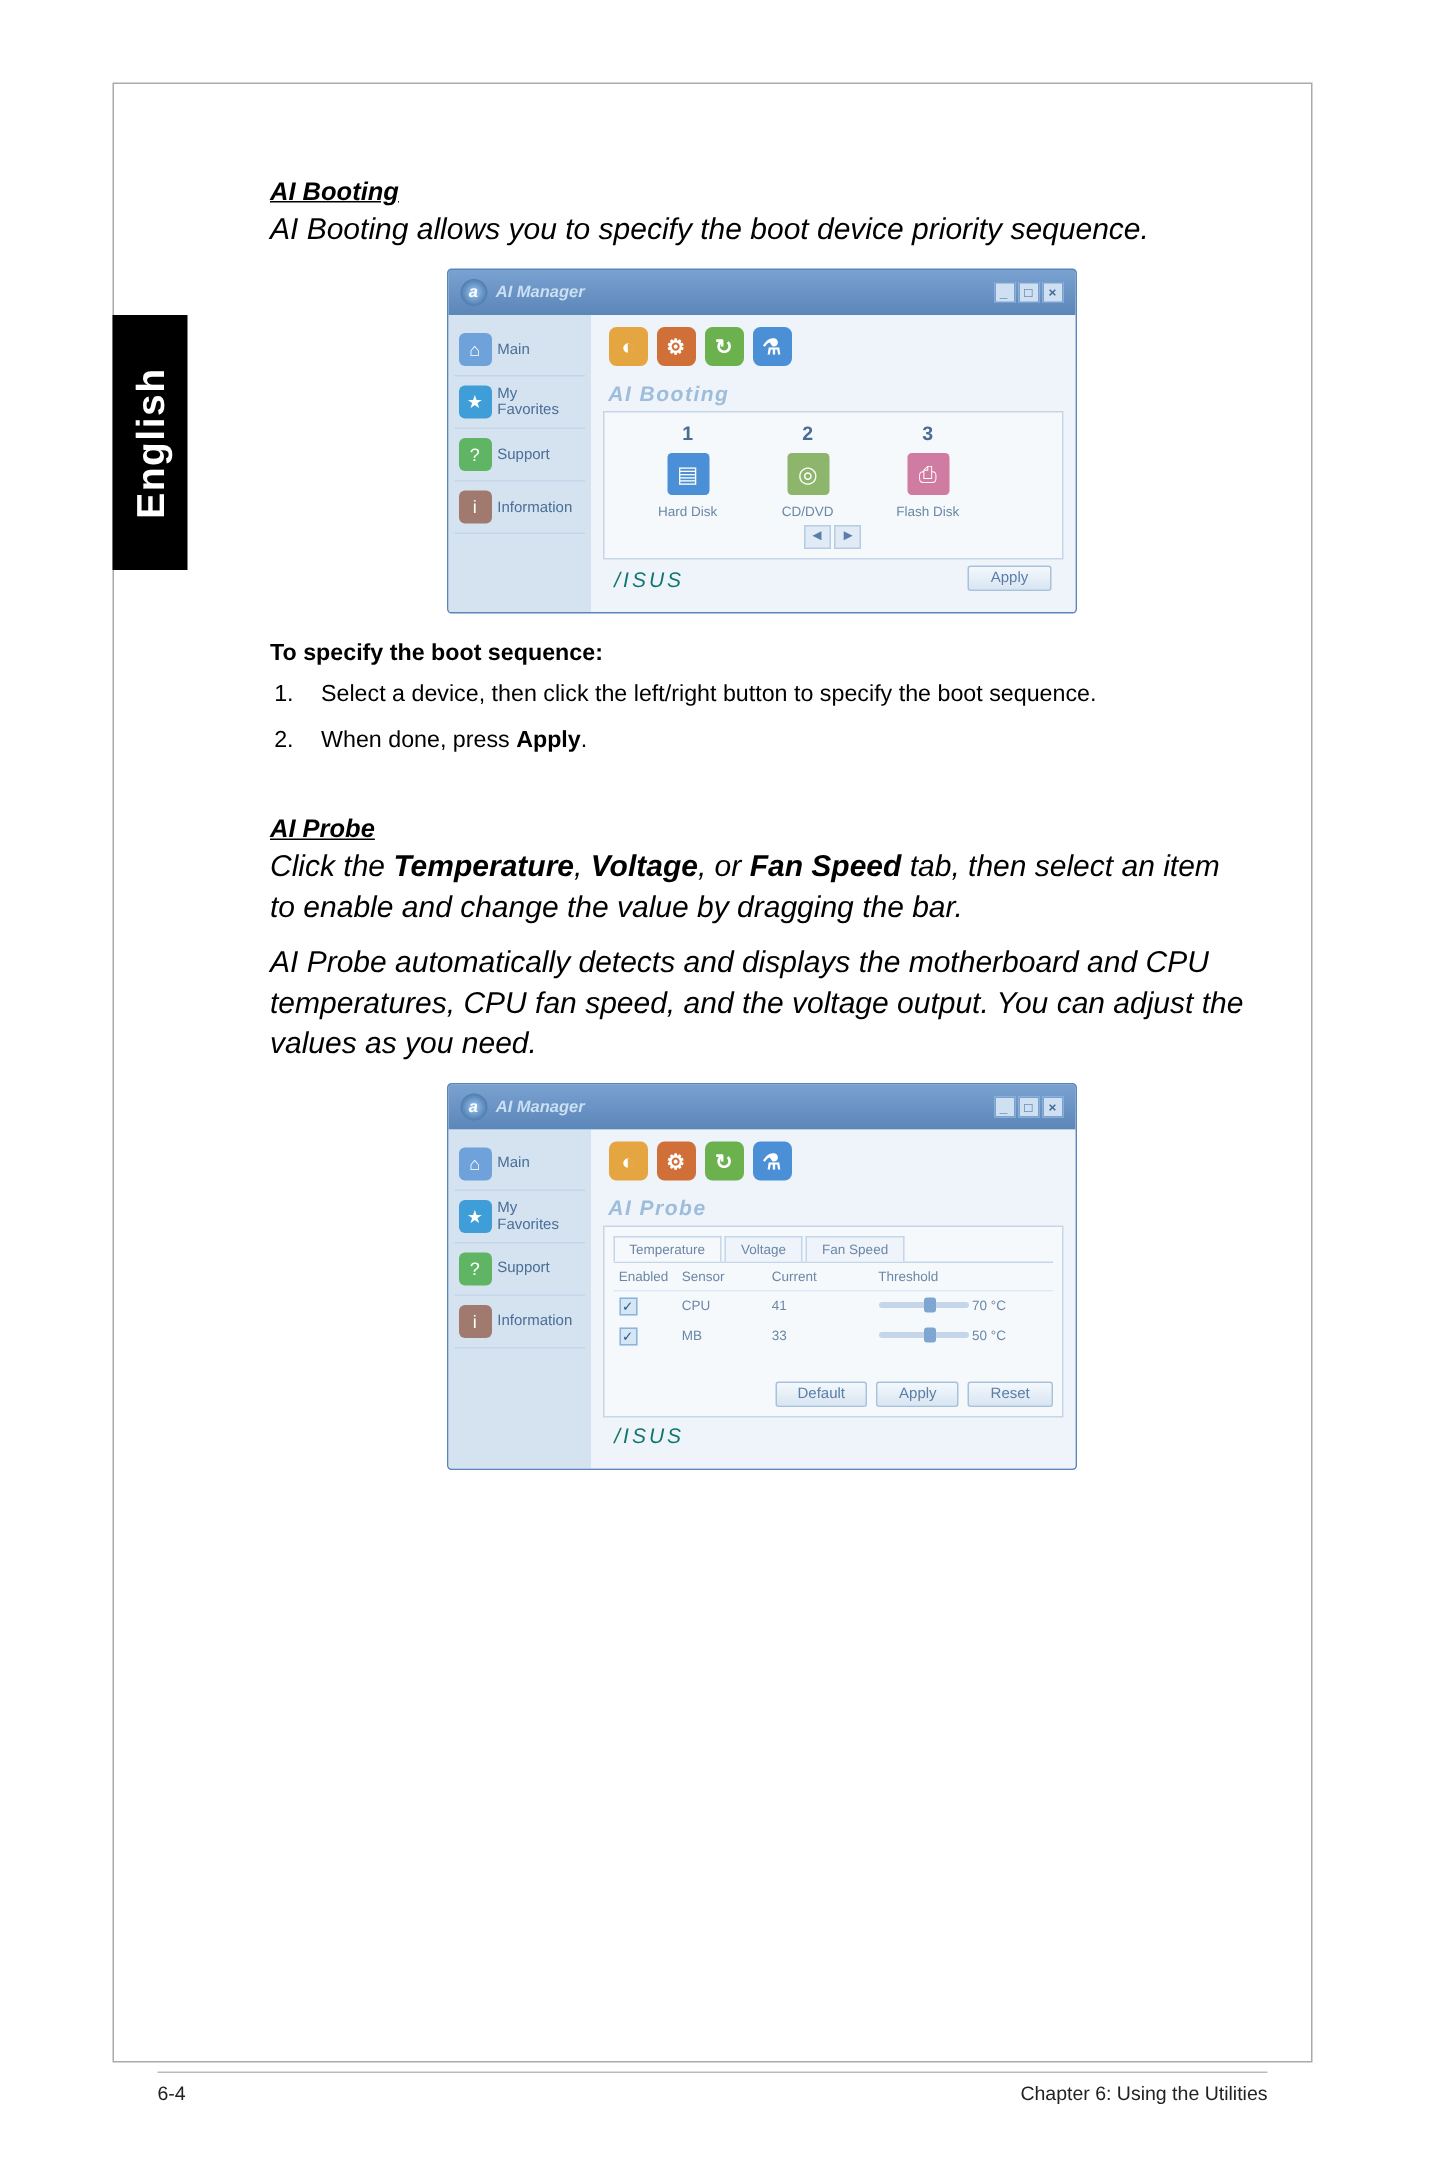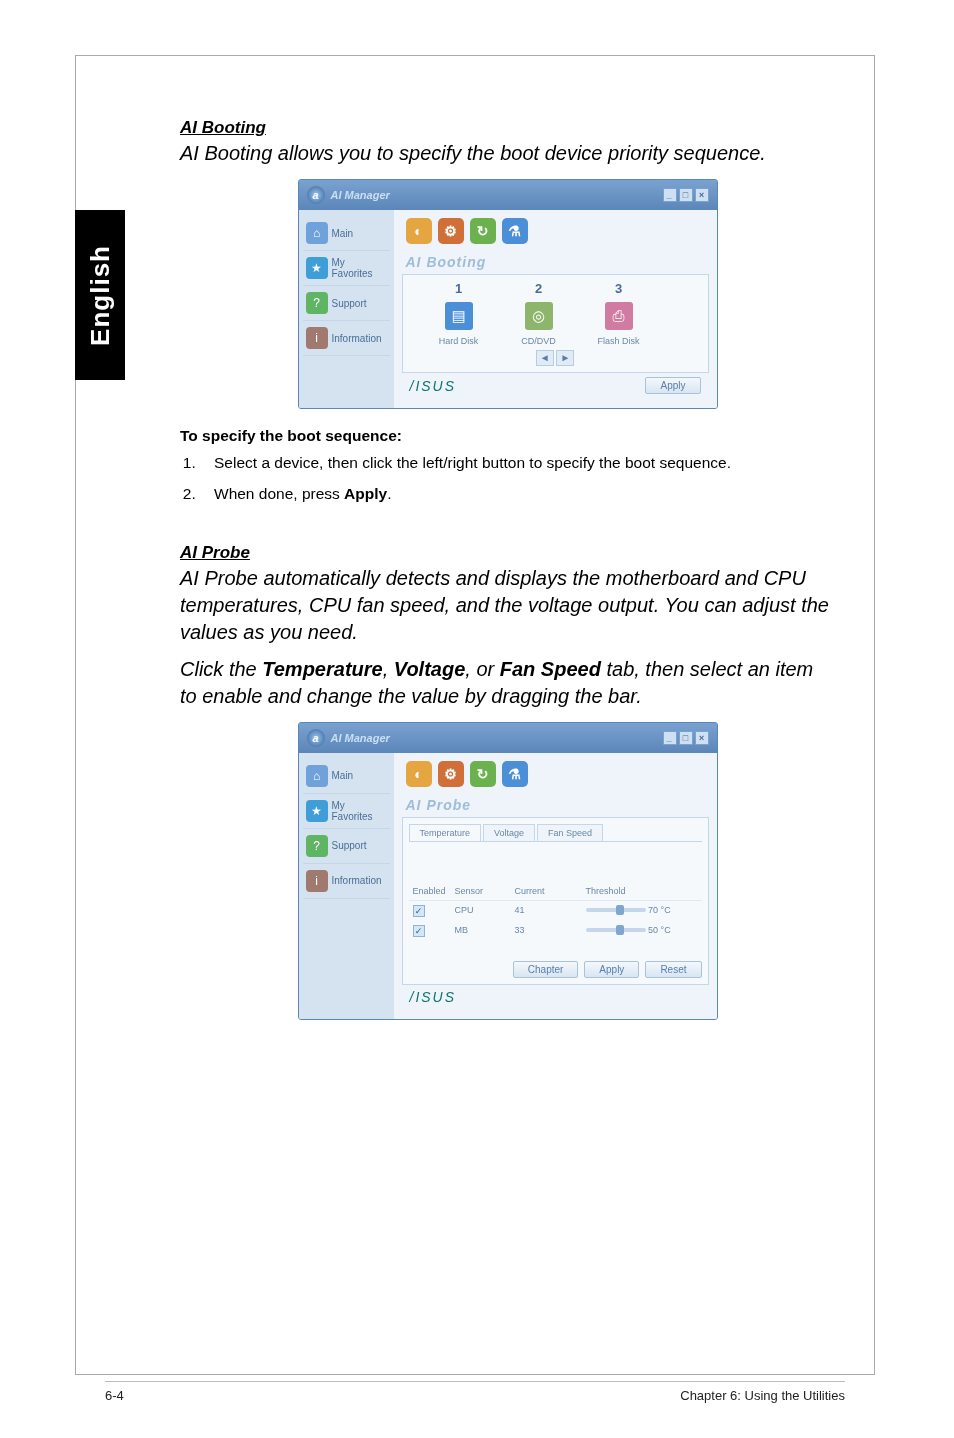--- a/index.html
+++ b/index.html
@@ -164,21 +164,21 @@
   .ai-footer { padding: 4px 8px; display:flex; justify-content:space-between; align-items:center;}
   .asus-mark { font-style: italic; color: #0f766e; font-size: 14px; letter-spacing: 2px; }
 
   .probe-tabs { display: flex; border-bottom: 1px solid #c5d6ea; }
   .probe-tab {
     padding: 3px 10px; font-size: 9px; color: #6b87a6;
     border: 1px solid #c5d6ea; border-bottom: none; background: #eef4fa;
     margin-right: 2px;
   }
   .probe-tab.active { background: #f5f9fc; }
-  .probe-table { width: 100%; font-size: 9px; margin-top: 40px; }
+  .probe-table { width: 100%; font-size: 9px; }
   .probe-head, .probe-row { display: flex; }
   .probe-cell { padding: 4px 4px; }
   .c-en { width: 42px; } .c-sen { width: 60px; } .c-cur { flex:1; text-align:left;}
   .c-thr { width: 120px; text-align:left;}
   .probe-head { color: #6b87a6; border-bottom: 1px solid #e0e9f3;}
   .probe-chk { width: 12px; height: 12px; border: 1px solid #8db3da; background: #d5e7f5; display:inline-flex; align-items:center; justify-content:center; color:#2c5b8e; font-size:9px;}
   .probe-slider { display:inline-block; width: 60px; height: 4px; background: #c5d6ea; position: relative; vertical-align: middle; border-radius:2px;}
   .probe-slider::after { content:""; position:absolute; left:50%; top:-3px; width:8px; height:10px; background:#7fa6d0; border-radius:2px;}
   .probe-btns { text-align:right; margin-top: 20px; display:flex; justify-content:flex-end; gap:6px;}
 
@@ -282,24 +282,24 @@
   <div class="sub-heading">To specify the boot sequence:</div>
   <ol>
     <li>Select a device, then click the left/right button to specify the boot sequence.</li>
     <li>
       <span>When done, press </span><b>Apply</b><span>.</span>
     </li>
   </ol>
 
   <div style="height:28px"></div>
   <div class="section-title">AI Probe</div>
-  <div class="body-text">AI Probe automatically detects and displays the motherboard and CPU temperatures, CPU fan speed, and the voltage output. You can adjust the values as you need.</div>
   <div class="body-text">
     <span>Click the </span><b>Temperature</b><span>, </span><b>Voltage</b><span>, or </span><b>Fan Speed</b><span> tab, then select an item to enable and change the value by dragging the bar.</span>
   </div>
+  <div class="body-text">AI Probe automatically detects and displays the motherboard and CPU temperatures, CPU fan speed, and the voltage output. You can adjust the values as you need.</div>
 
   <div class="ai-window">
     <div class="ai-title">
       <div class="ai-title-left">
         <div class="ai-title-logo">a</div>
         <span>AI Manager</span>
       </div>
       <div class="win-buttons">
         <div class="win-btn">_</div>
         <div class="win-btn">□</div>
@@ -353,21 +353,21 @@
               <div class="probe-cell c-thr"><span class="probe-slider"></span> <span>70 °C</span></div>
             </div>
             <div class="probe-row">
               <div class="probe-cell c-en"><span class="probe-chk">✓</span></div>
               <div class="probe-cell c-sen">MB</div>
               <div class="probe-cell c-cur">33</div>
               <div class="probe-cell c-thr"><span class="probe-slider"></span> <span>50 °C</span></div>
             </div>
           </div>
           <div class="probe-btns">
-            <span class="ai-btn">Chapter</span>
+            <span class="ai-btn">Default</span>
             <span class="ai-btn">Apply</span>
             <span class="ai-btn">Reset</span>
           </div>
         </div>
         <div class="ai-footer">
           <span class="asus-mark">/ISUS</span>
           <span></span>
         </div>
       </div>
     </div>

